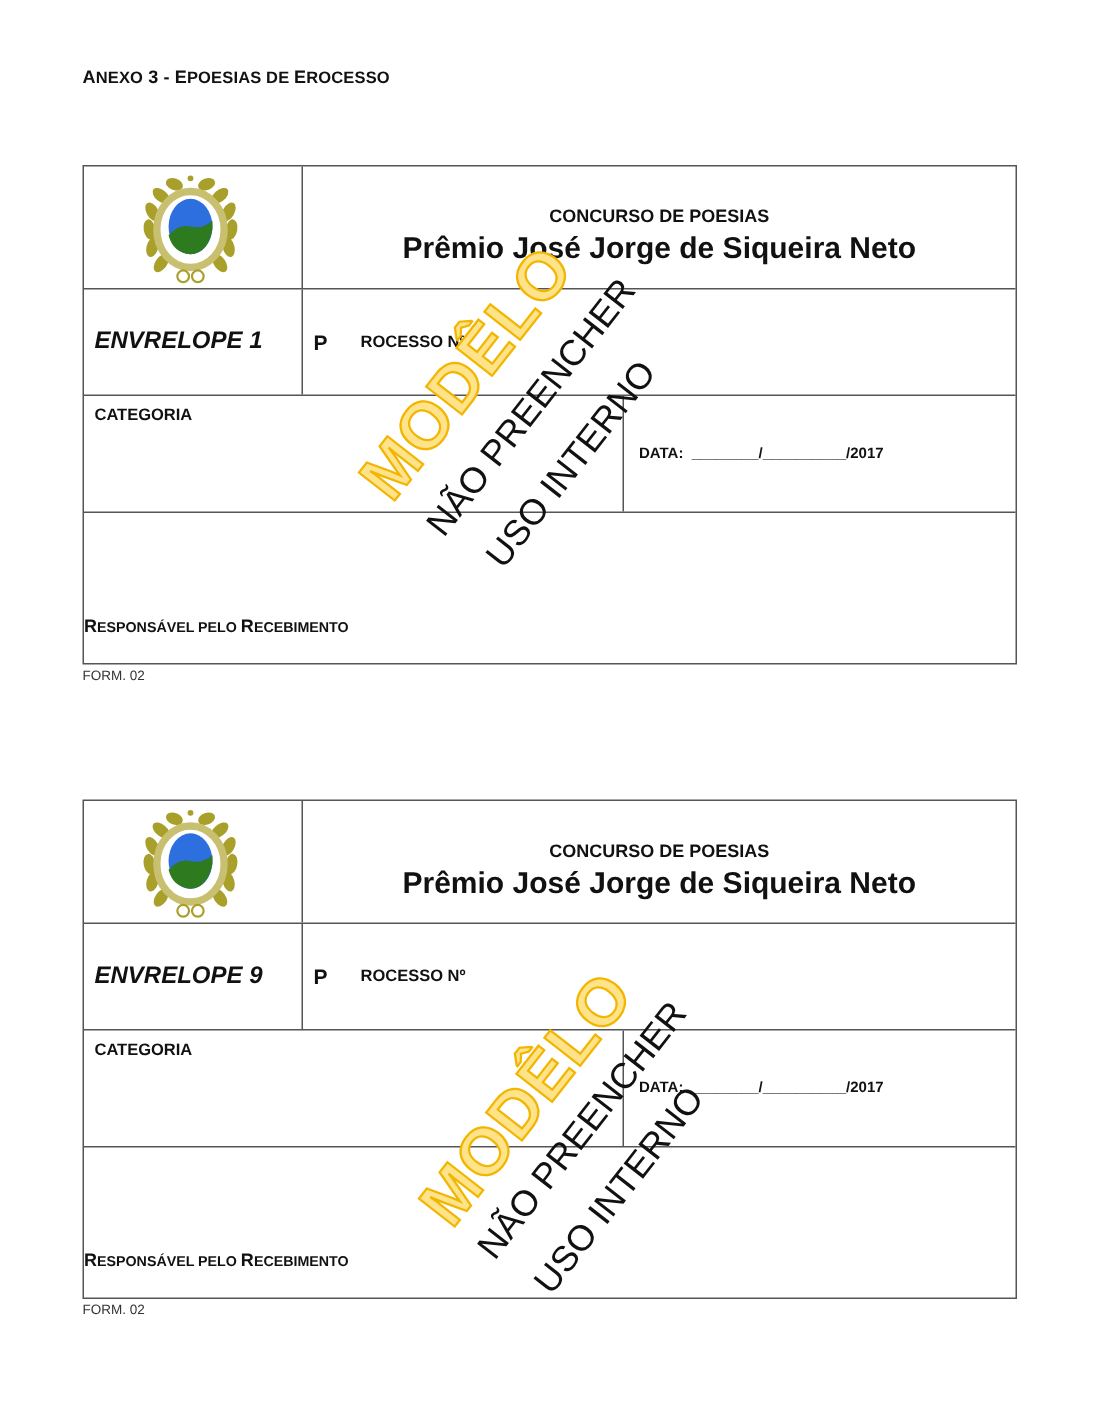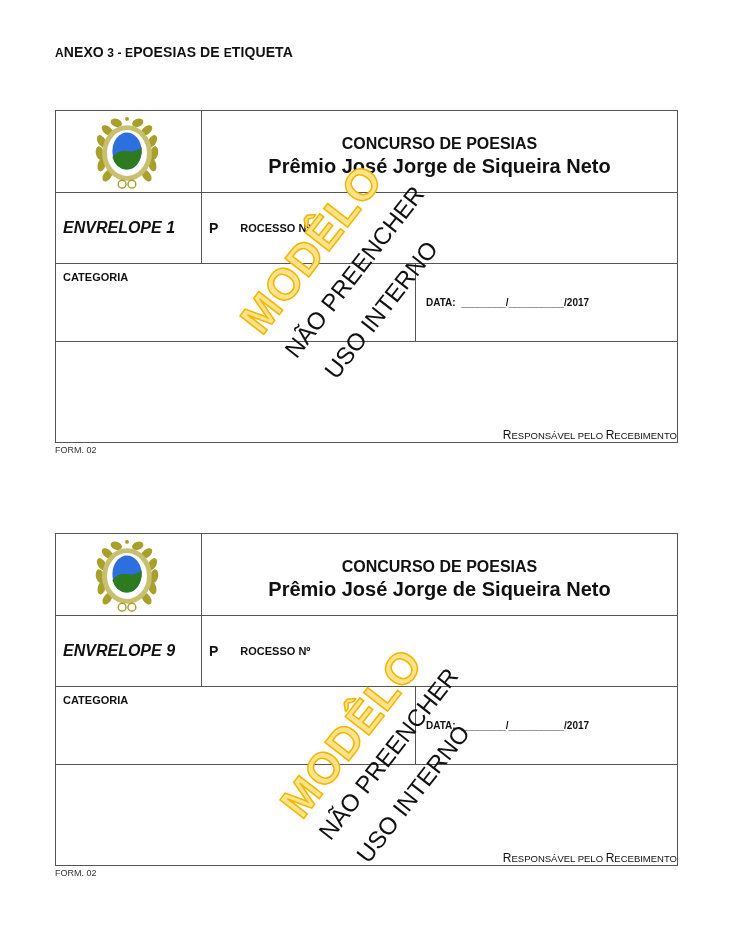--- a/index.html
+++ b/index.html
@@ -4,56 +4,56 @@
   <style>
     html, body { margin: 0; padding: 0; }
     body {
       width: 736px; height: 949px; background: #ffffff; position: relative;
       font-family: "Liberation Sans", sans-serif; color: #111; overflow: hidden;
     }
     .annex-title {
       position: absolute; left: 55px; top: 44px; font-size: 12px; font-weight: bold;
       letter-spacing: 0.1px;
     }
-    .annex-title .sc { font-size: 14px; }
+    .annex-title .sc { font-size: 11px; }
     .form-table {
       position: absolute; left: 55px; width: 623px; border: 1px solid #555;
       box-sizing: border-box;
     }
     .row { position: absolute; left: 0; right: 0; border-bottom: 1px solid #555; box-sizing: border-box; }
     .row:last-child { border-bottom: none; }
     .cell { position: absolute; top: 0; bottom: 0; box-sizing: border-box; }
     .vline { border-right: 1px solid #555; }
     .title-cell { display: flex; flex-direction: column; align-items: center; justify-content: center; }
-    .title-line1 { font-size: 16px; font-weight: bold; line-height: 22px; margin-top: 6px; }
+    .title-line1 { font-size: 12px; font-weight: bold; line-height: 22px; margin-top: 6px; }
     .title-line2 { font-size: 20px; font-weight: bold; line-height: 22px; }
     .env-label { font-size: 16px; font-weight: bold; display: flex; align-items: center; padding-left: 7px; font-style: italic; }
     .proc-label { font-size: 14px; font-weight: bold; display: flex; align-items: center; padding-left: 7px; }
     .proc-label .sc { font-size: 11px; padding-left: 22px; }
     .cat-label { font-size: 11px; font-weight: bold; padding: 7px 0 0 7px; }
     .date-label { font-size: 10px; font-weight: bold; display: flex; align-items: center; padding-left: 10px; white-space: pre; }
-    .resp-label { position: absolute; bottom: 0; left: 0; right: 0; text-align: right; font-size: 12px; font-weight: normal; }
+    .resp-label { position: absolute; bottom: 18px; left: 0; right: 0; text-align: left; font-size: 12px; font-weight: bold; }
     .resp-label .sc { font-size: 9.5px; }
     .form-code { position: absolute; left: 55px; font-size: 9px; color: #333; }
     .emblem { position: absolute; left: 32px; top: 3px; width: 78px; height: 78px; }
     .watermark { position: absolute; pointer-events: none; }
     .wm-modelo {
       position: absolute; font-size: 44px; font-weight: bold; color: #FFE38A;
       -webkit-text-stroke: 1.5px #F2B600; transform-origin: center; white-space: nowrap;
       letter-spacing: 1px;
     }
     .wm-line {
       position: absolute; font-size: 24px; color: #111; transform-origin: center; white-space: nowrap;
     }
   </style>
 </head>
 <body>
 
 <div class="annex-title">
-  <span>A</span><span class="sc">NEXO</span><span> 3 - </span><span>E</span><span class="sc">POESIAS DE </span><span>E</span><span class="sc">TIQUETA</span>
+  <span>A</span><span class="sc">NEXO</span><span> 3 - </span><span>E</span><span class="sc">POESIAS DE </span><span>E</span><span class="sc">ROCESSO</span>
 </div>
 
 <div class="form-table" style="top:110px; height:333px;">
   <div class="row" style="top:0; height:82px;">
     <div class="cell vline" style="left:0; width:146px;">
       <svg class="emblem" viewBox="0 0 80 80">
         <g fill="#A8A02A">
           <ellipse cx="12" cy="40" rx="4" ry="7" transform="rotate(-10 12 40)"></ellipse>
           <ellipse cx="14" cy="28" rx="4" ry="7" transform="rotate(-30 14 28)"></ellipse>
           <ellipse cx="20" cy="17" rx="4" ry="7" transform="rotate(-50 20 17)"></ellipse>

